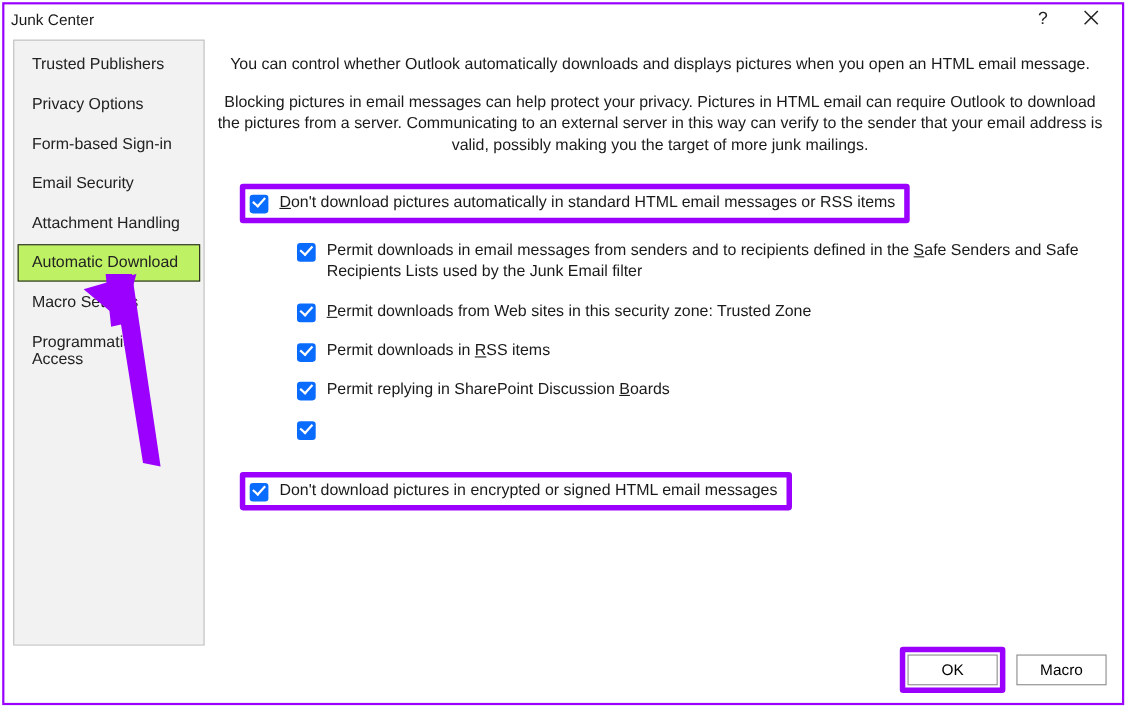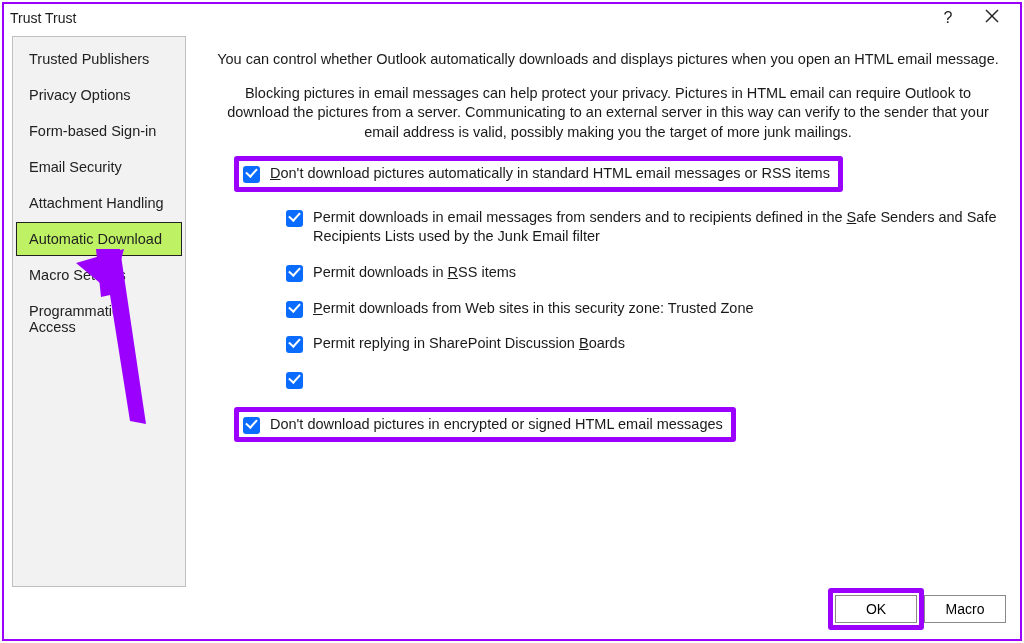--- a/index.html
+++ b/index.html
@@ -35,21 +35,21 @@
     text-align: center;
     font-size: 16px;
     cursor: pointer;
     color: #222;
   }
   .titlebar .close svg { width: 14px; height: 14px; }
   .body {
     flex: 1;
     display: flex;
     padding: 4px 8px 0 8px;
-    gap: 26px;
+    gap: 10px;
     overflow: hidden;
   }
   .sidebar {
     width: 174px;
     border: 1px solid #bfbfbf;
     background: #f2f2f2;
     padding: 4px 0;
     display: flex;
     flex-direction: column;
     align-items: stretch;
@@ -104,28 +104,29 @@
     transform: rotate(-48deg);
   }
   .u { text-decoration: underline; }
   .indent1 { margin-left: 22px; }
   .indent2 { margin-left: 74px; }
   .highlight {
     border: 5px solid #9b00ff;
     border-radius: 3px;
     padding: 3px 8px 3px 4px;
     display: inline-flex;
+    margin-top: 11px;
   }
   .highlight .check-row { margin: 0; }
   .footer {
     height: 52px;
     display: flex;
     justify-content: flex-end;
     align-items: center;
-    gap: 0;
+    gap: 10px;
     padding: 0 14px 8px 0;
   }
   .btn {
     min-width: 82px;
     height: 28px;
     border: 1px solid #8a8a8a;
     background: #fff;
     font-size: 14px;
     cursor: pointer;
     font-family: inherit;
@@ -144,21 +145,21 @@
     width: 80px;
     height: 180px;
     pointer-events: none;
   }
 </style>
 </head>
 <body>
 
 <div class="dialog">
   <div class="titlebar">
-    <span class="title">Trust Trust</span>
+    <span class="title">Junk Center</span>
     <span class="spacer"></span>
     <span class="help">?</span>
     <span class="close">
       <svg viewBox="0 0 14 14">
           <line x1="1" y1="1" x2="13" y2="13" stroke="#222" stroke-width="1.4"></line>
           <line x1="13" y1="1" x2="1" y2="13" stroke="#222" stroke-width="1.4"></line>
         </svg>
     </span>
   </div>
 
@@ -187,25 +188,25 @@
         </div>
       </div>
 
       <div class="indent2">
         <div class="check-row">
           <span class="chk"></span>
           <span><span>Permit downloads in email messages from senders and to recipients defined in the </span><span class="u">S</span><span>afe Senders and Safe Recipients Lists used by the Junk Email filter</span></span>
         </div>
         <div class="check-row">
           <span class="chk"></span>
+          <span><span class="u">P</span><span>ermit downloads from Web sites in this security zone: Trusted Zone</span></span>
+        </div>
+        <div class="check-row">
+          <span class="chk"></span>
           <span><span>Permit downloads in </span><span class="u">R</span><span>SS items</span></span>
-        </div>
-        <div class="check-row">
-          <span class="chk"></span>
-          <span><span class="u">P</span><span>ermit downloads from Web sites in this security zone: Trusted Zone</span></span>
         </div>
         <div class="check-row">
           <span class="chk"></span>
           <span><span>Permit replying in SharePoint Discussion </span><span class="u">B</span><span>oards</span></span>
         </div>
         <div class="check-row">
           <span class="chk"></span>
         </div>
       </div>
 

